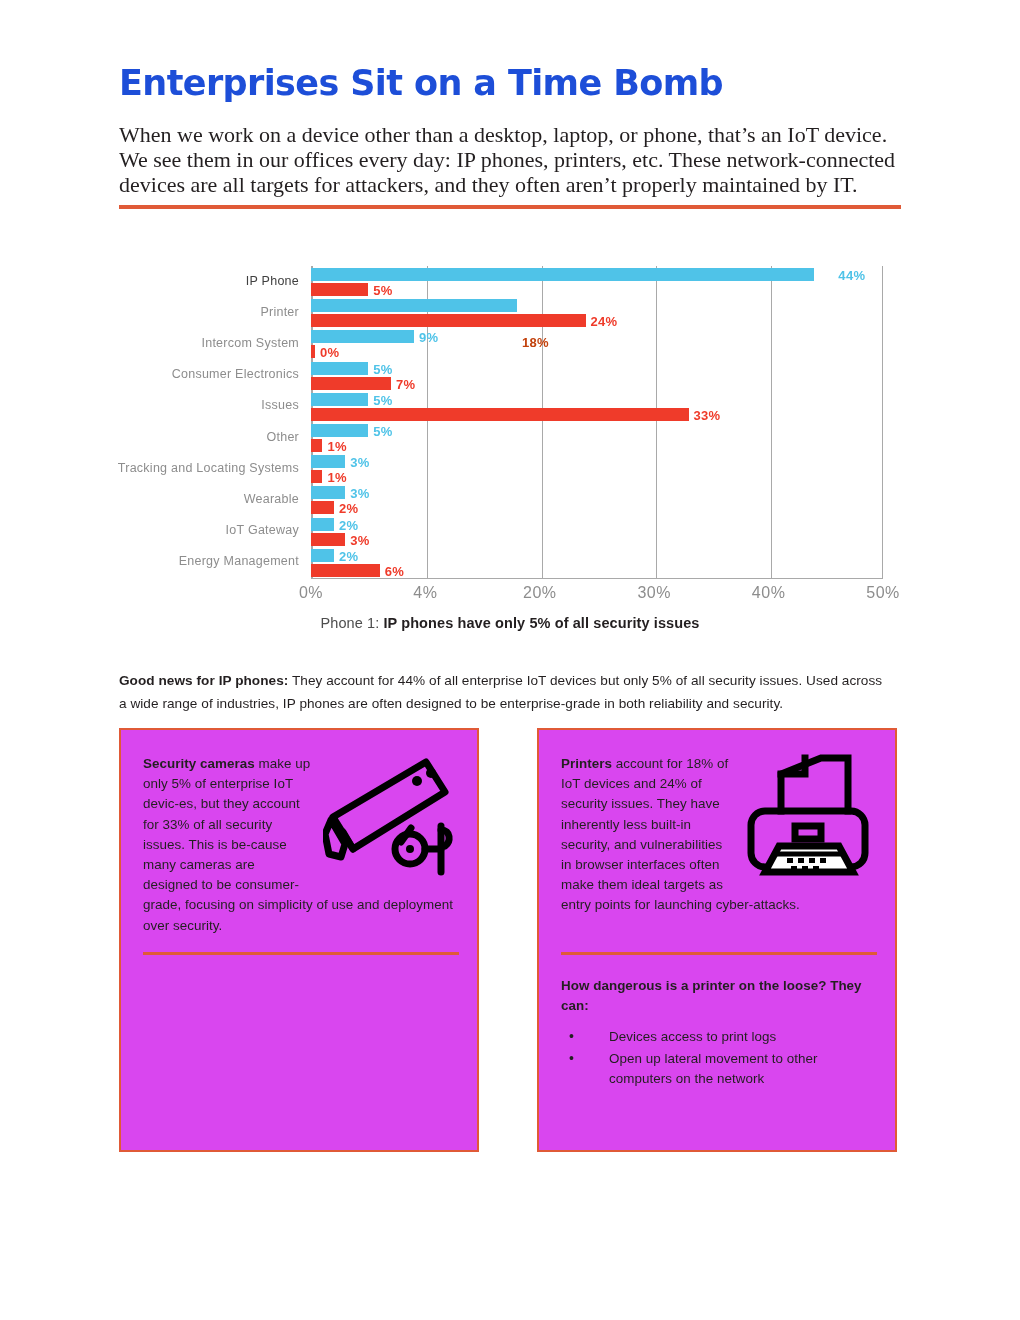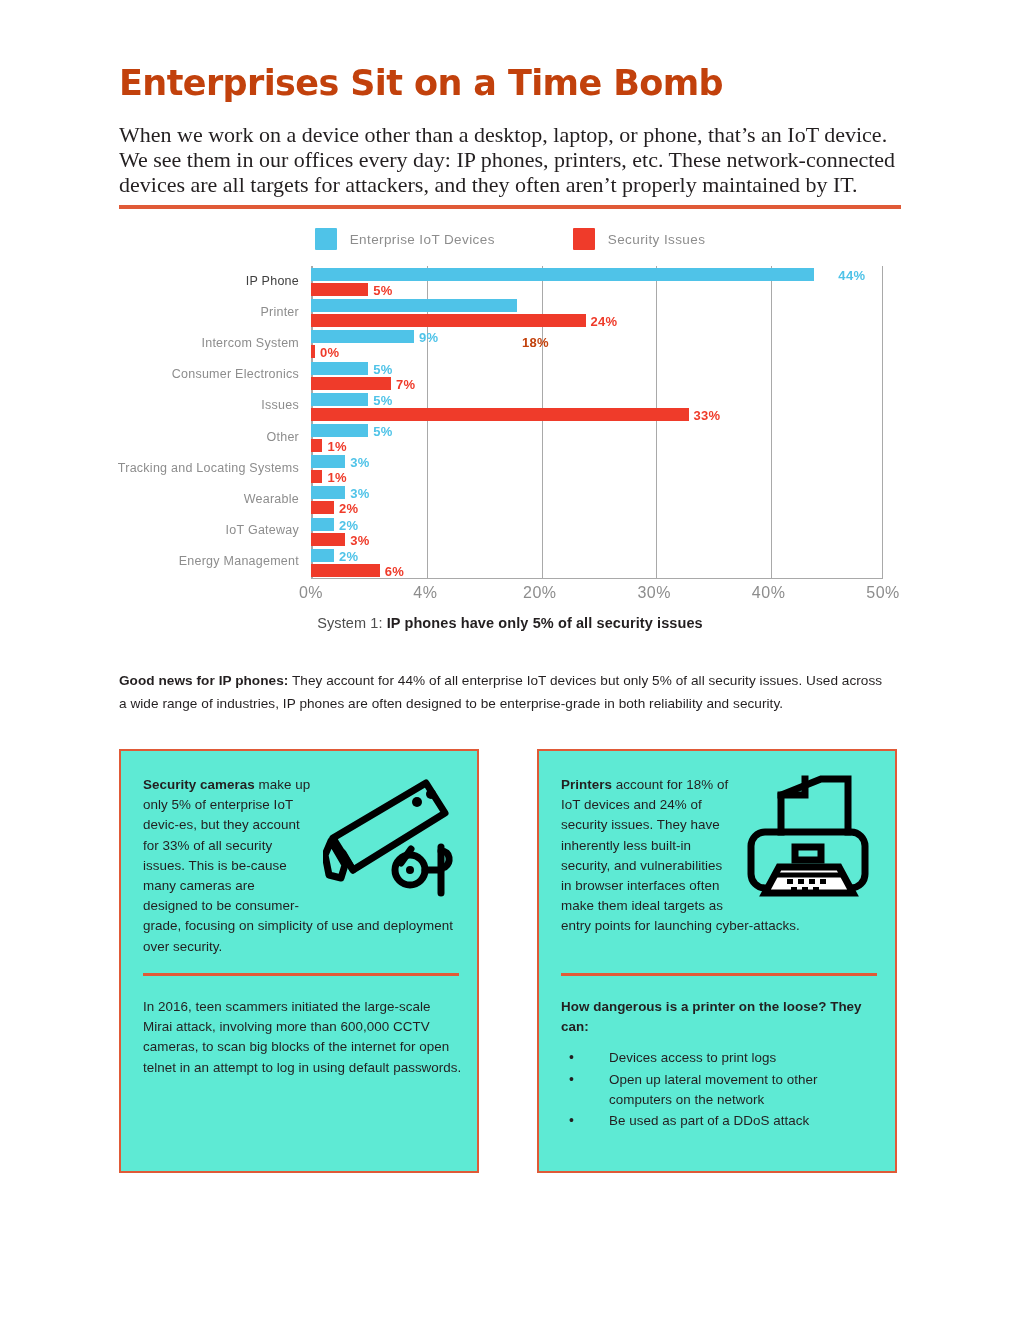--- a/index.html
+++ b/index.html
@@ -23,21 +23,21 @@
 
   
   .title {
     position: absolute;
     left: 119px;
     top: 66px;
     font-family: "DejaVu Sans", sans-serif;
     font-weight: bold;
     font-size: 35px;
     letter-spacing: -0.6px;
-    color: #c2410c;
+    color: #1d4ed8;
     line-height: 1.0;
   }
   .intro {
     position: absolute;
     left: 119px;
     top: 122px;
     width: 782px;
     font-family: "Liberation Serif", serif;
     font-size: 22px;
     line-height: 25px;
@@ -166,22 +166,22 @@
     color: #231f20;
     letter-spacing: 0.05px;
   }
   .para b { font-weight: bold; }
 
   
   .card {
     position: absolute;
     box-sizing: border-box;
     border: 2px solid #e05a37;
-    background: #5eead4;
-    top: 749px;
+    background: #d946ef;
+    top: 728px;
     height: 424px;
   }
   .card-left { left: 119px; width: 360px; }
   .card-right { left: 537px; width: 360px; }
 
   .card-inner {
     position: relative;
     padding: 24px 22px 0 22px;
     height: 100%;
     box-sizing: border-box;
@@ -240,50 +240,40 @@
 <body>
 
 <div class="page">
 
   <div class="title">Enterprises Sit on a Time Bomb</div>
   <div class="intro">When we work on a device other than a desktop, laptop, or phone, that’s an IoT device. We see them in our offices every day: IP phones, printers, etc. These network-connected devices are all targets for attackers, and they often aren’t properly maintained by IT.</div>
   <div class="rule-top"></div>
 
   <div class="chart-wrap">
 
-    <div class="legend">
-      <div class="legend-item">
-        <span class="legend-swatch" id="sw0" style="background: rgb(79, 195, 232);"></span>
-        <span class="legend-label">Enterprise IoT Devices</span>
-      </div>
-      <div class="legend-item">
-        <span class="legend-swatch" id="sw1" style="background: rgb(239, 59, 42);"></span>
-        <span class="legend-label">Security Issues</span>
-      </div>
-    </div>
 
     <div class="plot" id="plot">
         <div class="gridline" style="left: 114.4px; background: rgb(169, 169, 169);"></div>
         <div class="gridline" style="left: 228.8px; background: rgb(169, 169, 169);"></div>
         <div class="gridline" style="left: 343.2px; background: rgb(169, 169, 169);"></div>
         <div class="gridline" style="left: 457.6px; background: rgb(169, 169, 169);"></div>
       </div>
     <div class="axis-bottom"></div>
     <div id="cats"></div>
     <div id="ticks">
         <div class="xtick" style="left: 311px;">0%</div>
         <div class="xtick" style="left: 425.4px;">4%</div>
         <div class="xtick" style="left: 539.8px;">20%</div>
         <div class="xtick" style="left: 654.2px;">30%</div>
         <div class="xtick" style="left: 768.6px;">40%</div>
         <div class="xtick" style="left: 883px;">50%</div>
       </div>
 
     <div class="figcap">
-      <span>System 1: </span><b>IP phones have only 5% of all security issues</b>
+      <span>Phone 1: </span><b>IP phones have only 5% of all security issues</b>
     </div>
   <div class="cat-label" style="right: 721px; top: 51.6px; color: #404040;">IP Phone</div>
       <div class="bar" style="left: 311px; top: 46px; width: 503.36px; background: rgb(79, 195, 232);"></div>
       <div class="bar-value" style="left: 819.36px; top: 47px; color: rgb(79, 195, 232); margin-left: 19px;">44%</div>
       <div class="bar" style="left: 311px; top: 61px; width: 57.2px; background: rgb(239, 59, 42);"></div>
       <div class="bar-value" style="left: 373.2px; top: 62px; color: rgb(239, 59, 42);">5%</div>
       <div class="cat-label" style="right: 721px; top: 82.8px; color: rgb(141, 141, 141);">Printer</div>
       <div class="bar" style="left: 311px; top: 77.2px; width: 205.92px; background: rgb(79, 195, 232);"></div>
       <div class="bar-value" style="left: 521.92px; top: 78.2px; color: #c2410c; margin-top: 36px;">18%</div>
       <div class="bar" style="left: 311px; top: 92.2px; width: 274.56px; background: rgb(239, 59, 42);"></div>
@@ -353,21 +343,20 @@
             <circle cx="108" cy="19" r="5"></circle>
             <circle cx="87" cy="95" r="4"></circle>
           </g>
         </svg>
       </span>
       <div class="card-text">
         <b>Security cameras</b><span> make up only 5% of enterprise IoT devic-es, but they account for 33% of all security issues. This is be-cause many cameras are designed to be consumer-grade, focusing on simplicity of use and deployment over security.</span>
       </div>
       <div class="card-divider" style="top:222px"></div>
       <div class="card-sub" style="top:246px">
-        <span>In 2016, teen scammers initiated the large-scale Mirai attack, involving more than 600,000 CCTV cameras, to scan big blocks of the internet for open telnet in an attempt to log in using default passwords.</span>
       </div>
     </div>
   </div>
 
   <div class="card card-right">
     <div class="card-inner">
       <span class="card-icon">
         <svg width="130" height="122" viewBox="0 0 130 122" aria-hidden="true">
           <g fill="none" stroke="#000" stroke-width="7" stroke-linejoin="miter" stroke-linecap="square">
             <polyline points="38,57 38,20 78,4 105,4 105,57"></polyline>
@@ -390,19 +379,18 @@
       </span>
       <div class="card-text">
         <b>Printers</b><span> account for 18% of IoT devices and 24% of security issues. They have inherently less built-in security, and vulnerabilities in browser interfaces often make them ideal targets as entry points for launching cyber-attacks.</span>
       </div>
       <div class="card-divider" style="top:222px"></div>
       <div class="card-sub" style="top:246px">
         <b>How dangerous is a printer on the loose? They can:</b>
         <ul class="bullets" id="printer-bullets">
             <li>Devices access to print logs</li>
             <li>Open up lateral movement to other computers on the network</li>
-            <li>Be used as part of a DDoS attack</li>
           </ul>
       </div>
     </div>
   </div>
 
 </div>
 
 </body></html>

